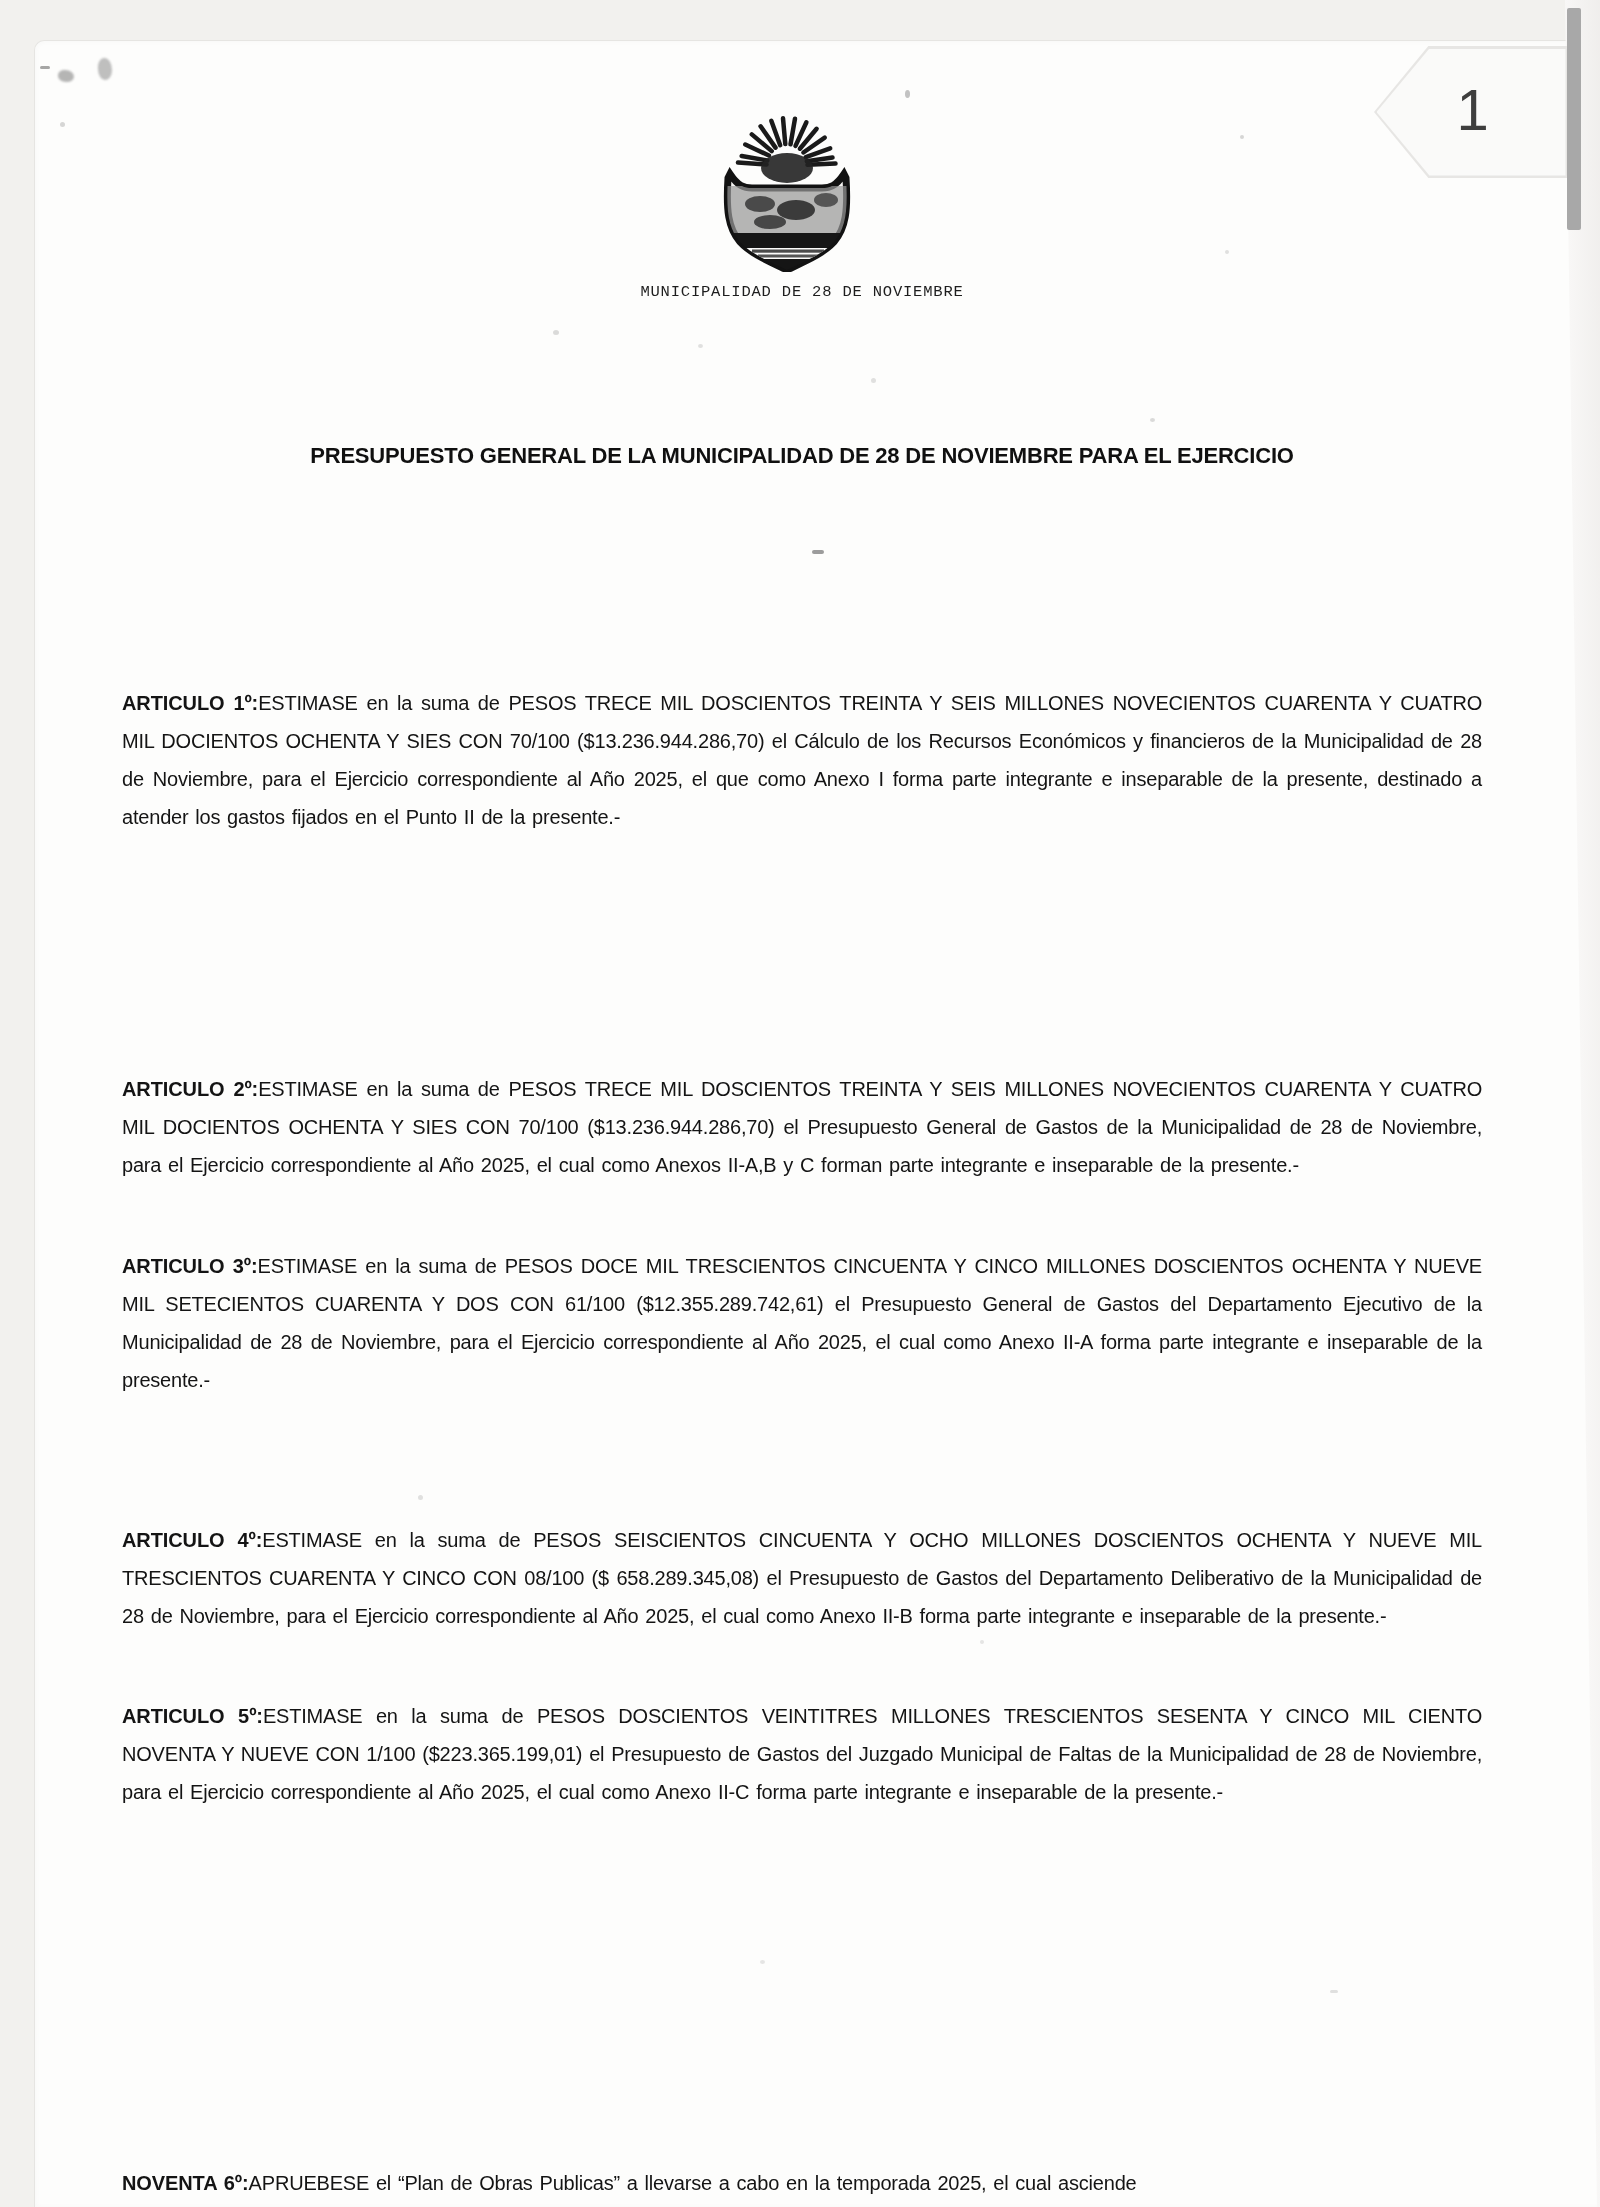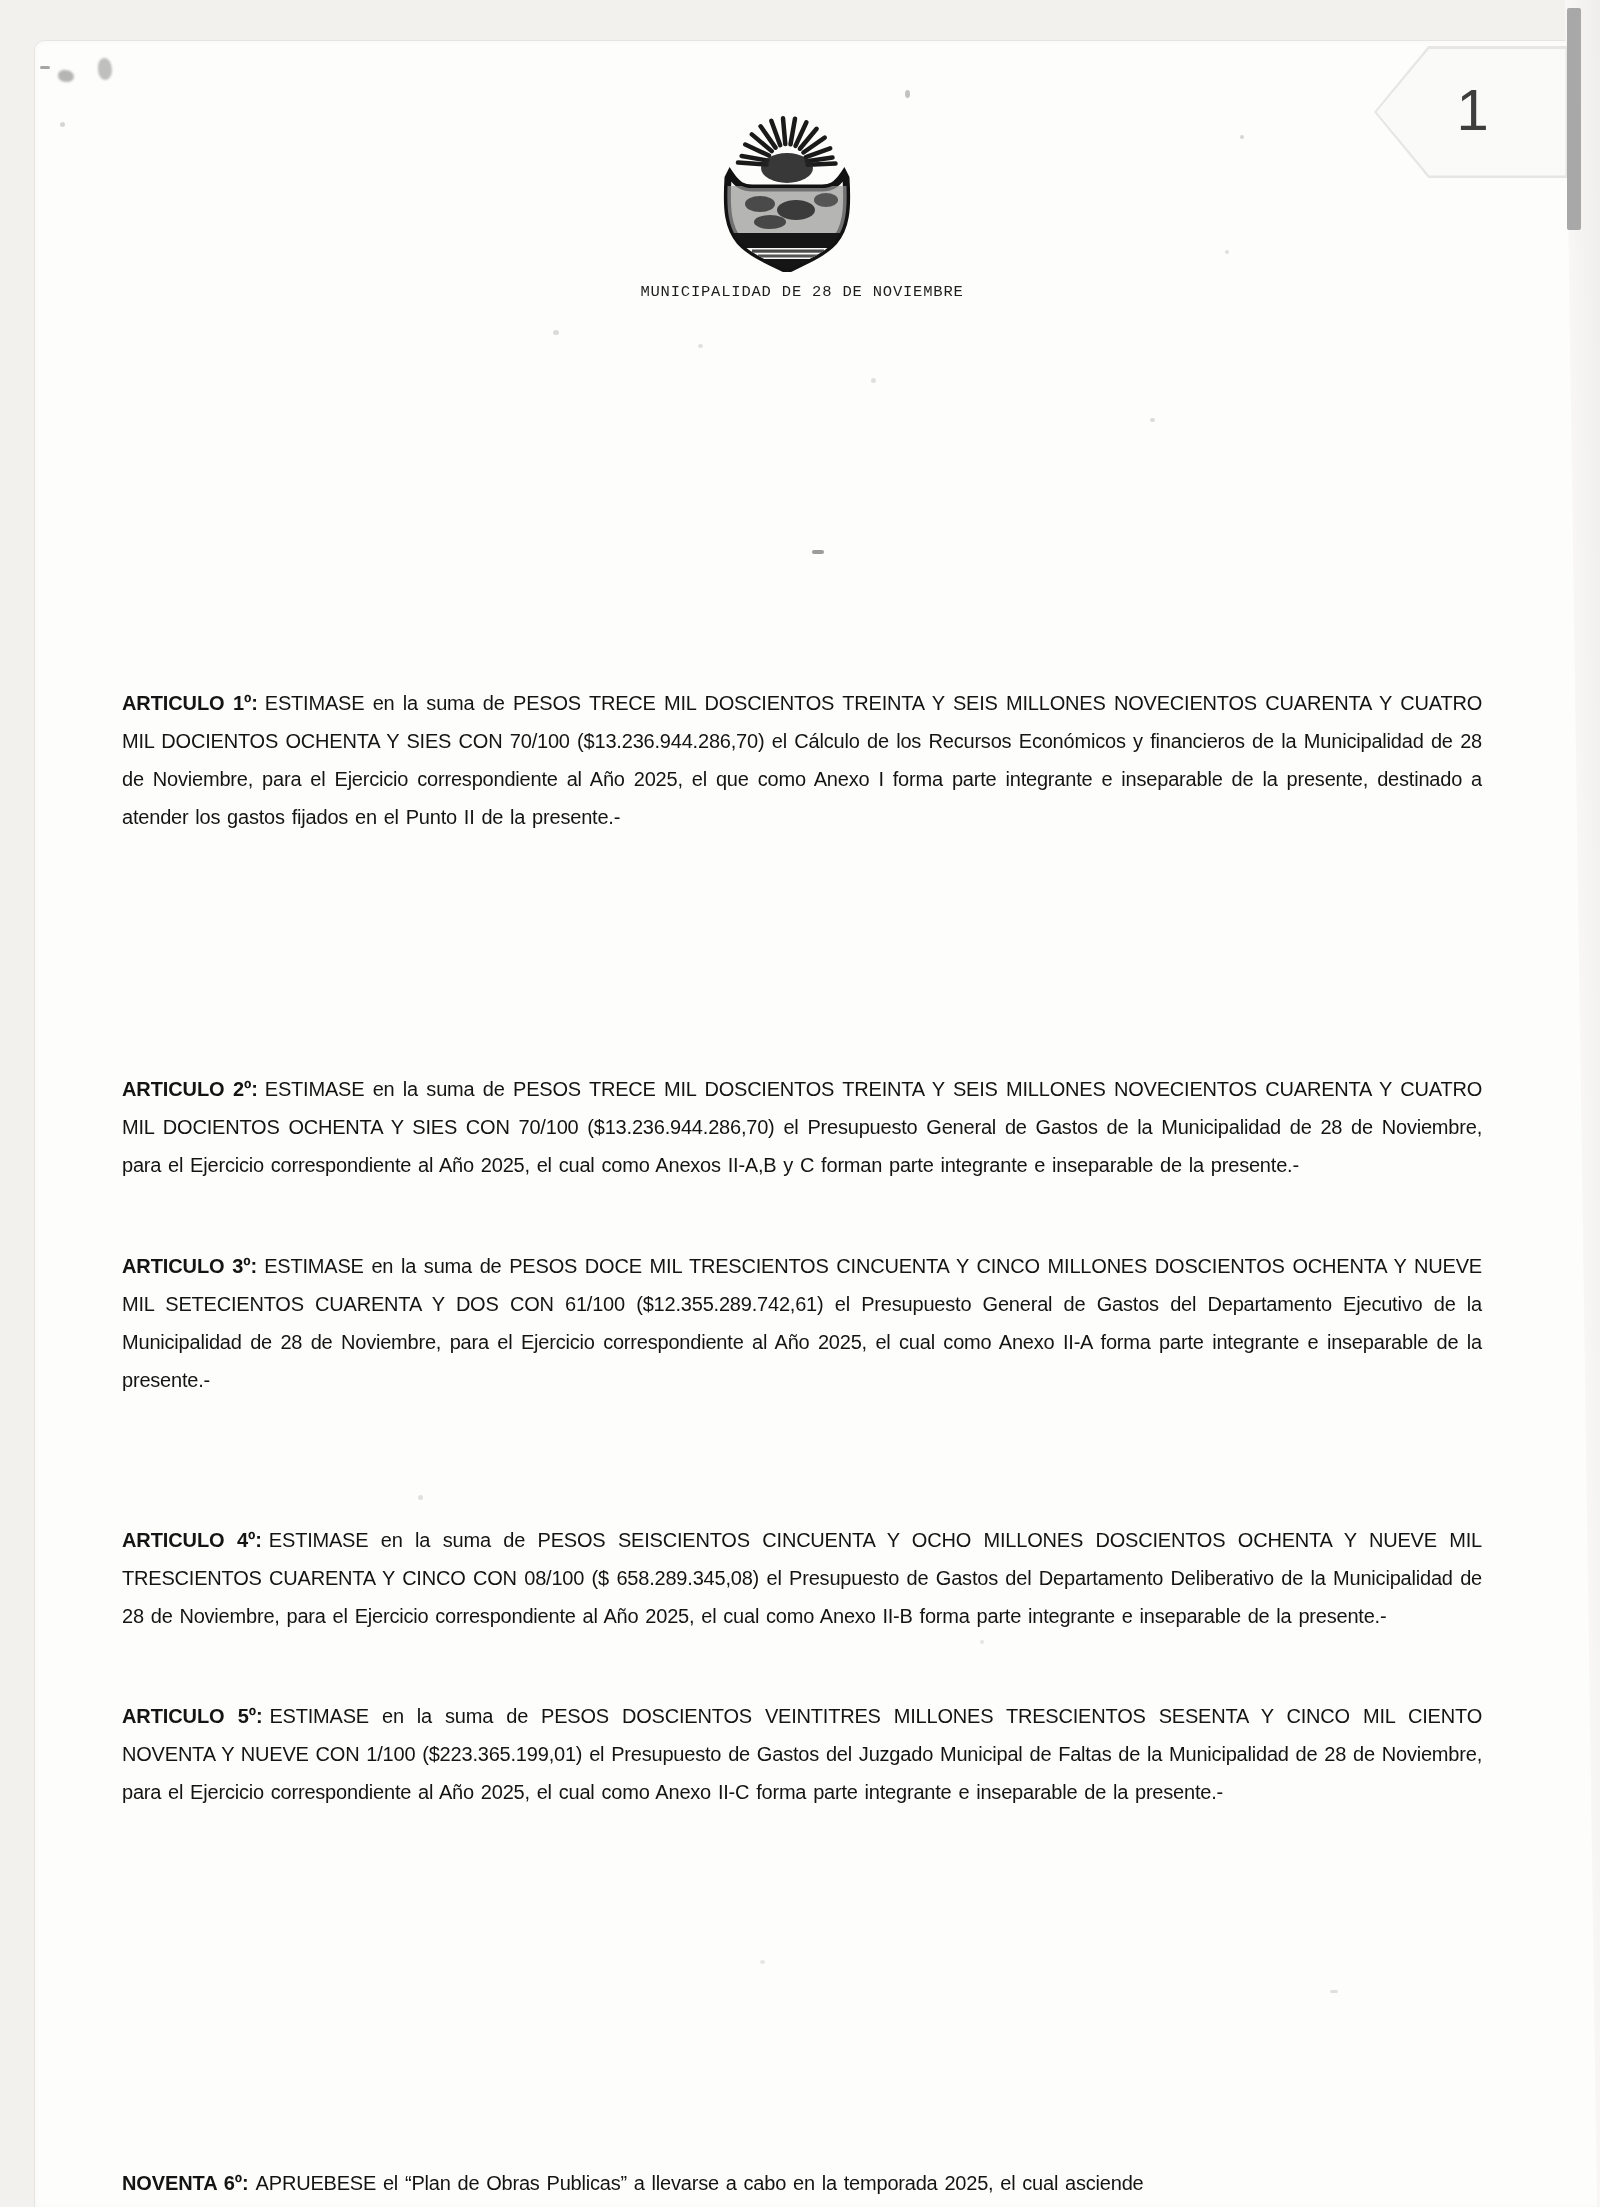--- a/index.html
+++ b/index.html
@@ -84,21 +84,21 @@
     font-size: 22px; font-weight: 700;
     letter-spacing: -0.2px; color: #101010;
   }
   .art {
     position: absolute; left: 122px; width: 1360px; margin: 0;
     font-size: 20px; line-height: 38px;
     text-align: justify;
     letter-spacing: -0.2px; word-spacing: 1.5px;
     color: #141414;
   }
-  .lbl { font-weight: 700; padding-right: 7px; letter-spacing: -0.1px; }
+  .lbl { font-weight: 700; letter-spacing: -0.1px; }
 
   
   .speck { position: absolute; background: #3c3c3c; border-radius: 50%; }
   .smudge { position: absolute; background: #4a4a4a; border-radius: 45% 60% 50% 55%; filter: blur(1.2px); }
 </style>
 </head>
 <body>
 
 <div class="stage">
 
@@ -141,20 +141,21 @@
         <rect x="26" y="121" width="124" height="15" fill="#161616"></rect>
         <rect x="45" y="136" width="86" height="11" fill="#fbfbfa"></rect>
         <rect x="52" y="137.5" width="72" height="3.2" fill="#2c2c2c" opacity="0.85"></rect>
         <rect x="58" y="142.5" width="60" height="3" fill="#2c2c2c" opacity="0.8"></rect>
         <rect x="26" y="147" width="124" height="13" fill="#151515"></rect>
       </g>
     </svg>
 
     <p class="caption">MUNICIPALIDAD DE 28 DE NOVIEMBRE</p>
 
+    <h1 class="ttl" style="top:443px">PRESUPUESTO GENERAL DE LA MUNICIPALIDAD DE 28 DE NOVIEMBRE PARA EL EJERCICIO</h1>
 
 
     <p class="art" style="top:684px">
       <b class="lbl">ARTICULO 1º:</b><span>ESTIMASE en la suma de PESOS TRECE MIL DOSCIENTOS TREINTA Y SEIS MILLONES NOVECIENTOS CUARENTA Y CUATRO MIL DOCIENTOS OCHENTA Y SIES CON 70/100  ($13.236.944.286,70) el Cálculo de los Recursos Económicos y financieros de la Municipalidad de 28 de Noviembre, para el Ejercicio correspondiente al Año 2025, el que como Anexo I forma parte integrante e inseparable de la presente, destinado a atender los gastos fijados en el Punto II de la presente.-</span>
     </p>
 
 
     <p class="art" style="top:1070px">
       <b class="lbl">ARTICULO 2º:</b><span>ESTIMASE en la suma de PESOS TRECE MIL DOSCIENTOS TREINTA Y SEIS MILLONES NOVECIENTOS CUARENTA Y CUATRO MIL DOCIENTOS OCHENTA Y SIES CON 70/100  ($13.236.944.286,70) el Presupuesto General de Gastos de la Municipalidad de 28 de Noviembre, para el Ejercicio correspondiente al Año 2025, el cual como Anexos II-A,B y C forman parte integrante e inseparable de la presente.-</span>
     </p>

